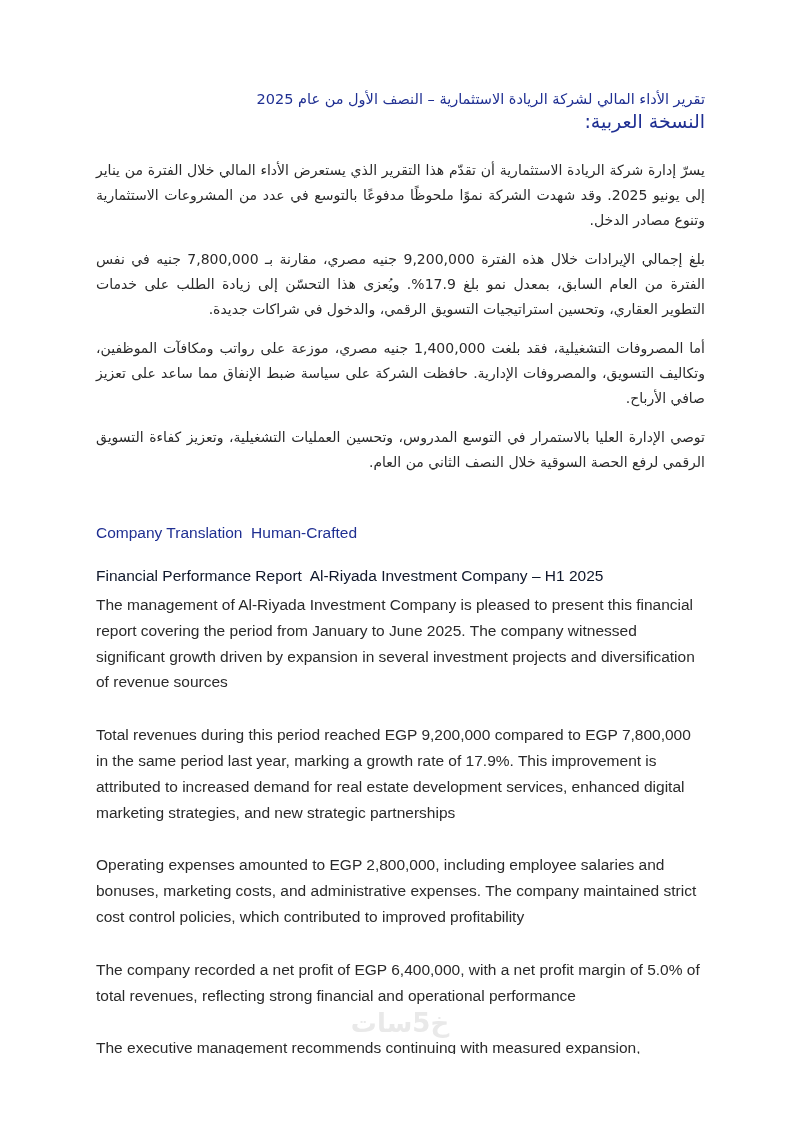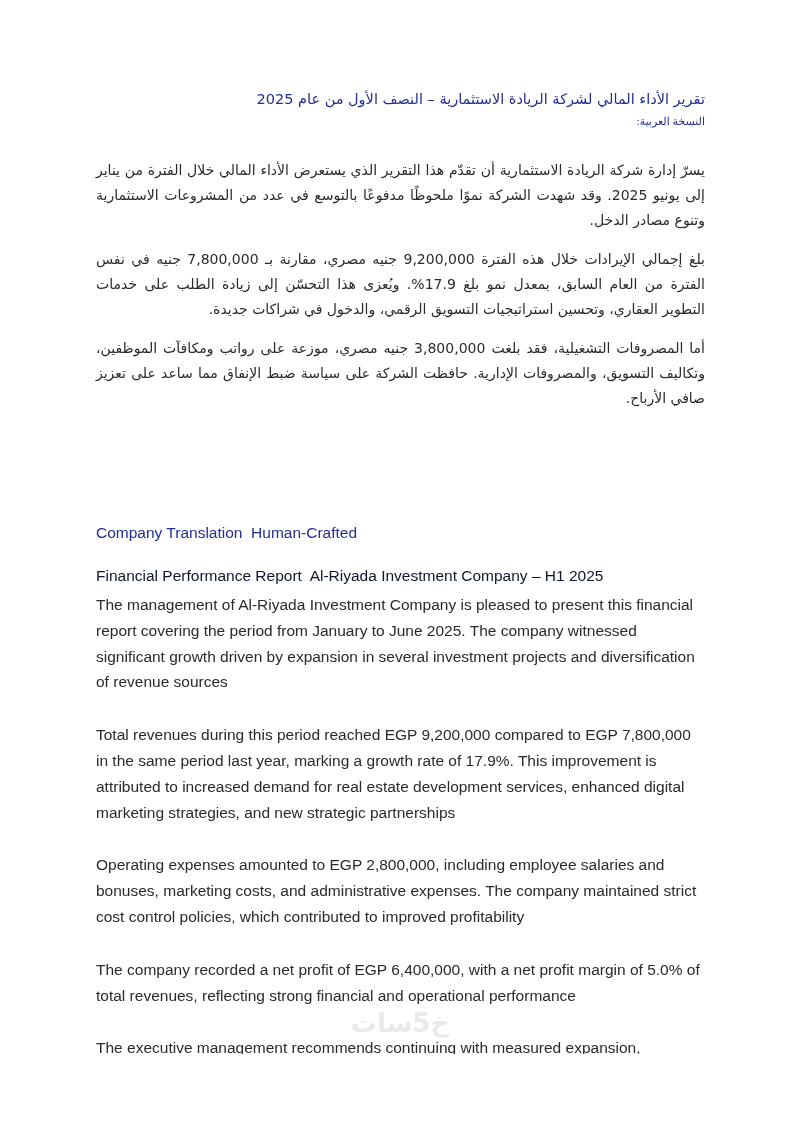--- a/index.html
+++ b/index.html
@@ -28,24 +28,23 @@
     color: #2a2a2a;
   }
   .ar-title {
     color: #1f2f92;
     font-size: 14.5px;
     line-height: 22px;
     text-align: right;
   }
   .ar-subtitle {
     color: #1f2f92;
-    font-size: 11px;
+    font-size: 19px;
     line-height: 22px;
     margin-bottom: 26px;
-    font-family: Liberation Serif, serif;
   }
   .ar-block p {
     margin: 0 0 14px 0;
     font-size: 14px;
     line-height: 25px;
     text-align: justify;
     text-align-last: right;
   }
 
   
@@ -98,21 +97,22 @@
 <body>
 
 <div class="page">
 
   <div class="ar-block">
     <div class="ar-title">تقرير الأداء المالي لشركة الريادة الاستثمارية – النصف الأول من عام 2025</div>
     <div class="ar-subtitle">النسخة العربية:</div>
 
     <p>يسرّ إدارة شركة الريادة الاستثمارية أن تقدّم هذا التقرير الذي يستعرض الأداء المالي خلال الفترة من يناير إلى يونيو 2025. وقد شهدت الشركة نموًا ملحوظًا مدفوعًا بالتوسع في عدد من المشروعات الاستثمارية وتنوع مصادر الدخل.</p>
     <p>بلغ إجمالي الإيرادات خلال هذه الفترة 9,200,000 جنيه مصري، مقارنة بـ 7,800,000 جنيه في نفس الفترة من العام السابق، بمعدل نمو بلغ 17.9%. ويُعزى هذا التحسّن إلى زيادة الطلب على خدمات التطوير العقاري، وتحسين استراتيجيات التسويق الرقمي، والدخول في شراكات جديدة.</p>
-    <p>أما المصروفات التشغيلية، فقد بلغت 3,800,000 جنيه مصري، موزعة على رواتب ومكافآت الموظفين، وتكاليف التسويق، والمصروفات الإدارية. حافظت الشركة على سياسة ضبط الإنفاق مما ساعد على تعزيز صافي الأرباح.</p>
+    <p>أما المصروفات التشغيلية، فقد بلغت 1,400,000 جنيه مصري، موزعة على رواتب ومكافآت الموظفين، وتكاليف التسويق، والمصروفات الإدارية. حافظت الشركة على سياسة ضبط الإنفاق مما ساعد على تعزيز صافي الأرباح.</p>
+    <p>توصي الإدارة العليا بالاستمرار في التوسع المدروس، وتحسين العمليات التشغيلية، وتعزيز كفاءة التسويق الرقمي لرفع الحصة السوقية خلال النصف الثاني من العام.</p>
   </div>
 
   <div class="en-block">
     <div class="en-label">Company Translation  Human-Crafted</div>
     <div class="en-title">Financial Performance Report  Al-Riyada Investment Company – H1 2025</div>
 
     <p>The management of Al-Riyada Investment Company is pleased to present this financial report covering the period from January to June 2025. The company witnessed significant growth driven by expansion in several investment projects and diversification of revenue sources</p>
     <p>Total revenues during this period reached EGP 9,200,000 compared to EGP 7,800,000 in the same period last year, marking a growth rate of 17.9%. This improvement is attributed to increased demand for real estate development services, enhanced digital marketing strategies, and new strategic partnerships</p>
     <p>Operating expenses amounted to EGP 2,800,000, including employee salaries and bonuses, marketing costs, and administrative expenses. The company maintained strict cost control policies, which contributed to improved profitability</p>
     <p>The company recorded a net profit of EGP 6,400,000, with a net profit margin of 5.0% of total revenues, reflecting strong financial and operational performance</p>

